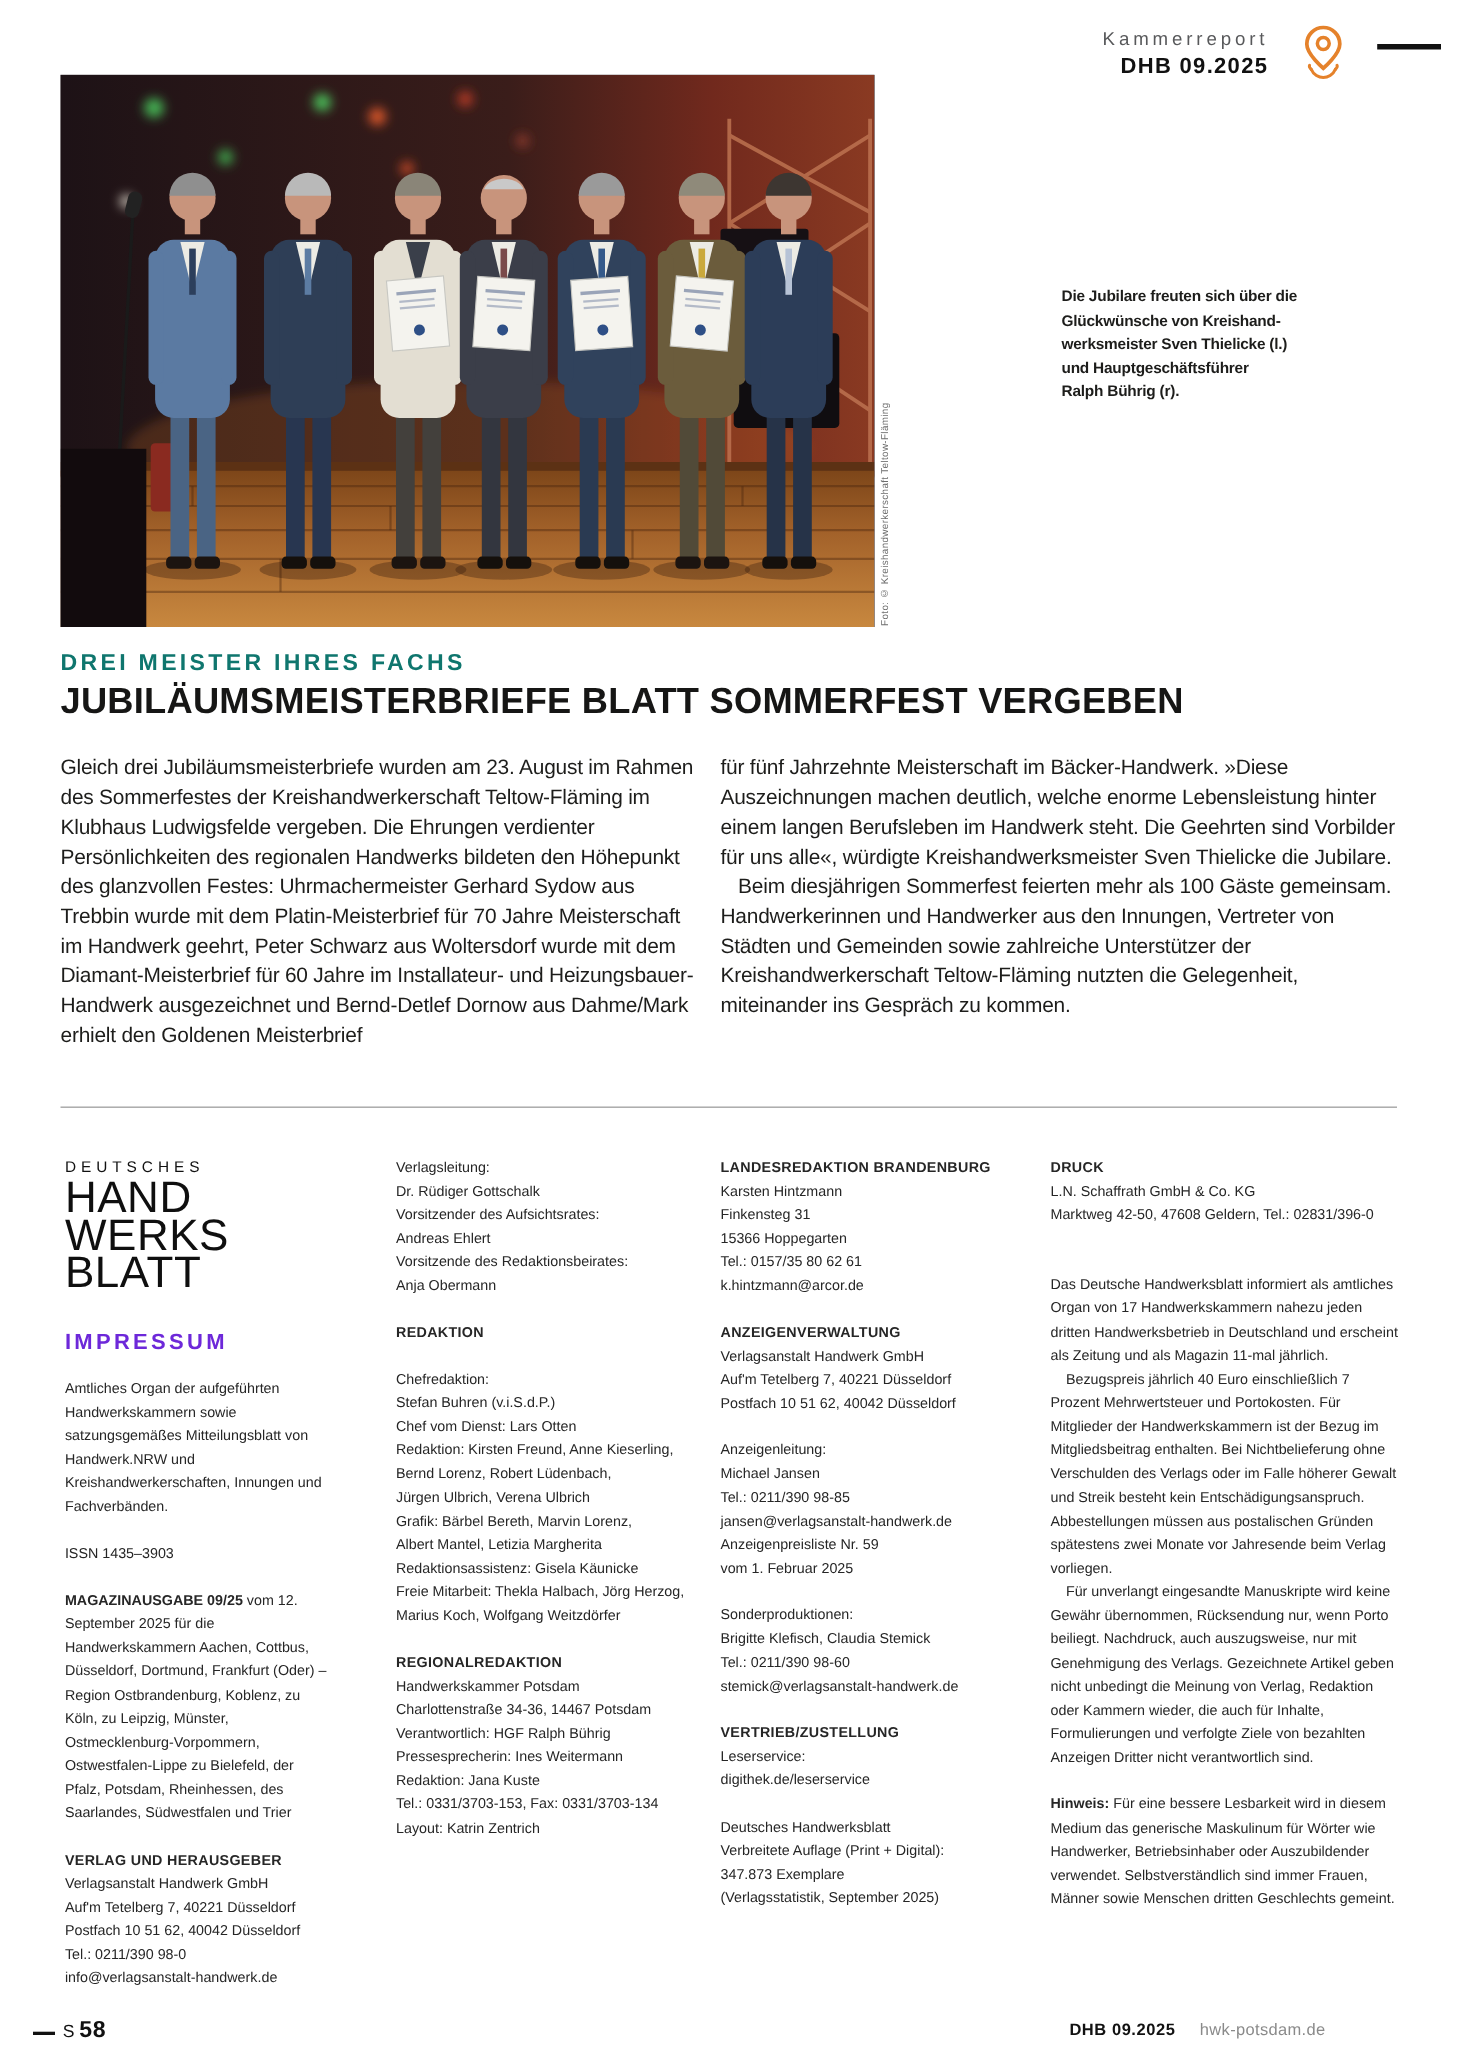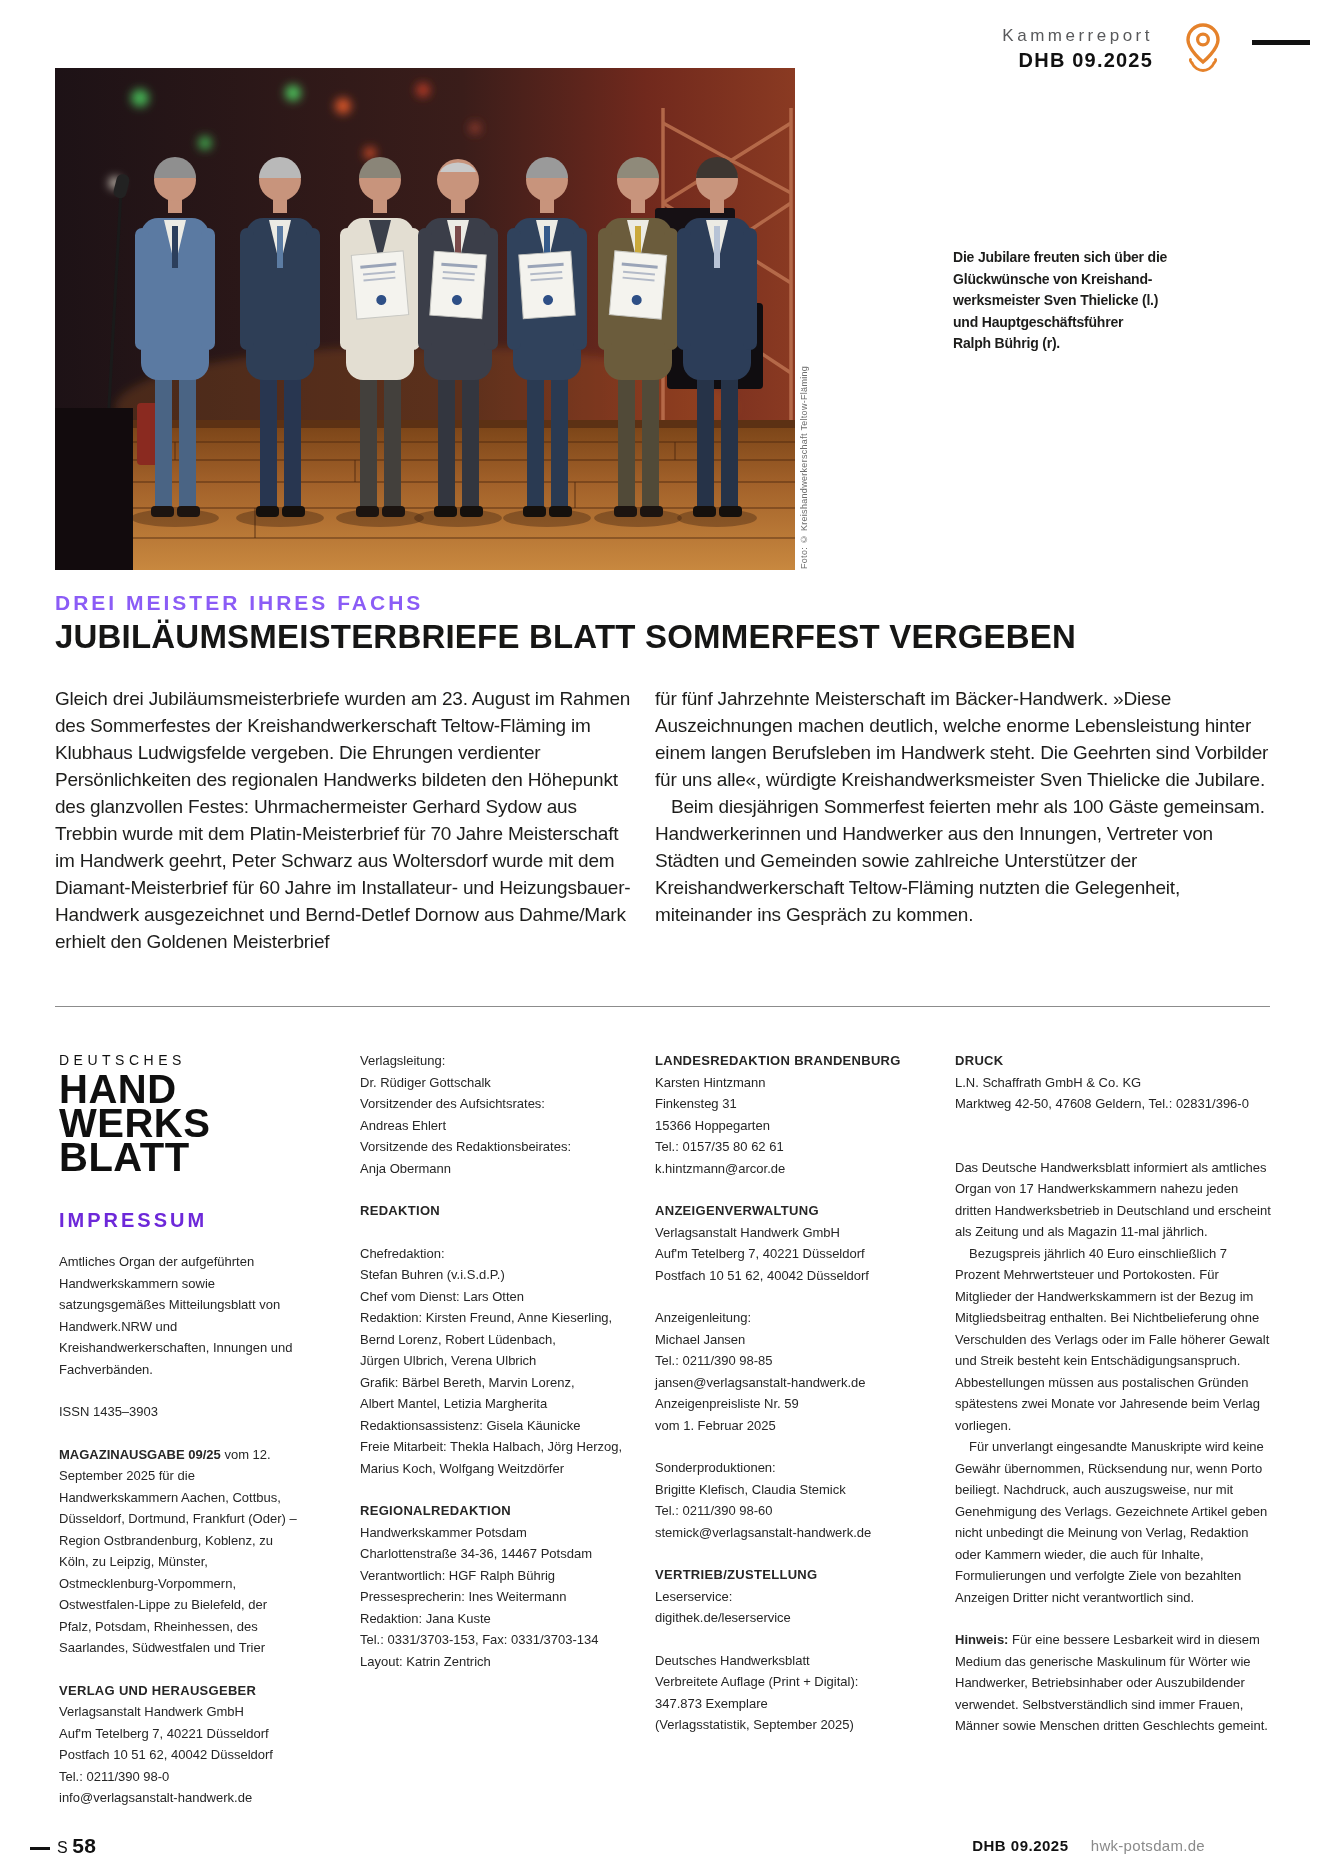--- a/index.html
+++ b/index.html
@@ -3,21 +3,21 @@
 <meta charset="utf-8">
 <style>
   html,body{margin:0;padding:0;}
   body{
     width:1326px;height:1875px;position:relative;overflow:hidden;
     background:#ffffff;color:#1d1d1b;
     font-family:"Liberation Sans", sans-serif;
     -webkit-font-smoothing:antialiased;
   }
   .abs{position:absolute;}
-  .lines{white-space:pre-line;margin:0;}
+  .lines{white-space:pre-line;margin:12px;}
 
   
   .hdr{right:173px;top:26px;text-align:right;}
   .hdr-section{font-size:17px;letter-spacing:3.5px;color:#58595b;font-weight:400;}
   .hdr-issue{font-size:20px;font-weight:800;letter-spacing:1.2px;color:#111;margin-top:3px;}
   .hdr-bar{left:1252px;top:40px;width:58px;height:5px;background:#111;}
   .pin{left:1180px;top:22px;}
 
   
   .photo{left:55px;top:68px;width:740px;height:502px;background:#1d1316;overflow:hidden;}
@@ -25,21 +25,21 @@
     left:799px;top:333px;height:236px;width:12px;
     writing-mode:vertical-rl;transform:rotate(180deg);
     font-size:9px;color:#6d6d6d;letter-spacing:.3px;text-align:left;
   }
   .caption{
     left:953px;top:247px;width:250px;
     font-size:14px;line-height:21.5px;font-weight:700;letter-spacing:-.2px;color:#1d1d1b;
   }
 
   
-  .kicker{left:55px;top:591px;font-size:21px;font-weight:600;letter-spacing:3px;color:#8b5cf6;}
+  .kicker{left:55px;top:591px;font-size:21px;font-weight:600;letter-spacing:3px;color:#0f766e;}
   .headline{left:55px;top:618px;width:1100px;font-size:33px;font-weight:800;letter-spacing:.2px;color:#161615;}
   .bodycol{top:685px;font-size:19px;line-height:27px;letter-spacing:-.2px;color:#1d1d1b;}
   .bodycol p{margin:0;}
   .col-left{left:55px;width:585px;}
   .col-right{left:655px;width:616px;}
   .col-right .p2{text-indent:16px;}
 
   
   .rule{left:55px;top:1006px;width:1215px;height:1px;background:#8c8c8c;}
 
@@ -48,21 +48,21 @@
   .imp p{margin:0;}
   .imp .gap{margin-top:21px;}
   .imp .biggap{margin-top:42px;}
   .imp-h{font-weight:700;letter-spacing:.3px;}
   .icol1{left:59px;width:243px;}
   .icol2{left:360px;width:272px;}
   .icol3{left:655px;width:282px;}
   .icol4{left:955px;width:318px;}
   .icol4 .ind{text-indent:14px;}
   .logo-kicker{font-size:14px;letter-spacing:4.5px;font-weight:500;color:#111;}
-  .logo-big{font-size:40px;line-height:34px;font-weight:700;letter-spacing:.5px;color:#0f0f0f;white-space:pre-line;margin:6px 0 0 0;}
+  .logo-big{font-size:40px;line-height:34px;font-weight:400;letter-spacing:.5px;color:#0f0f0f;white-space:pre-line;margin:6px 0 0 0;}
   .imp-title{font-size:20px;font-weight:800;letter-spacing:3px;color:#6d28d9;margin:36px 0 0 0;}
   .icol1 .about{margin-top:20px;}
   .b{font-weight:700;}
 
   
   .foot-dash{left:30px;top:1847px;width:20px;height:3px;background:#111;}
   .foot-left{left:57px;top:1834px;font-size:16px;color:#111;}
   .foot-left .pageno{font-size:21px;font-weight:800;letter-spacing:.5px;}
   .foot-right{right:121px;top:1837px;font-size:15px;}
   .foot-right .issue{font-weight:800;letter-spacing:.5px;color:#111;}

